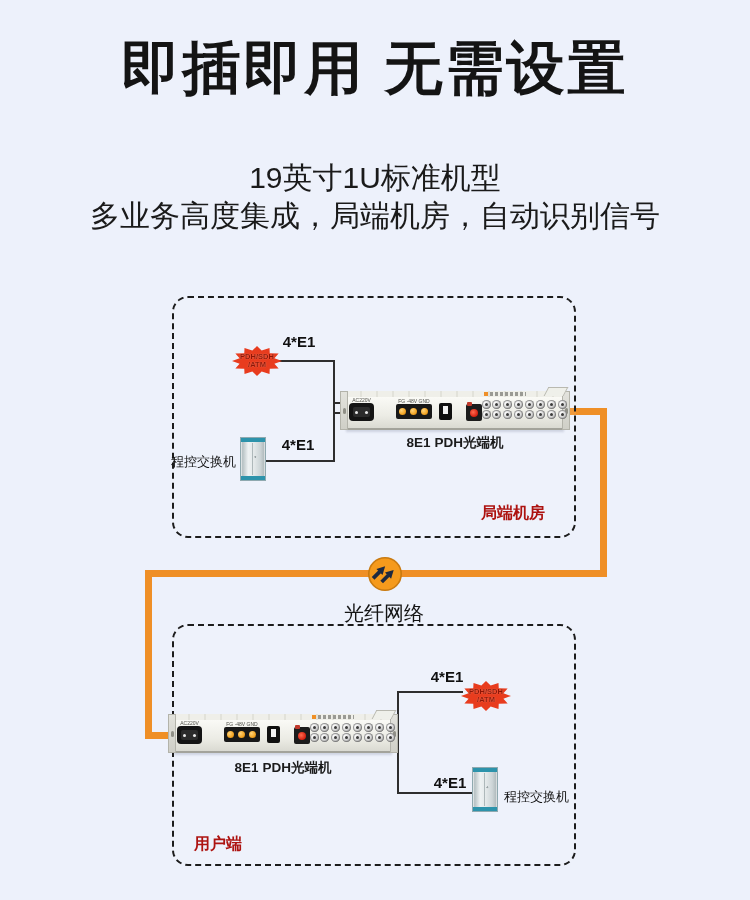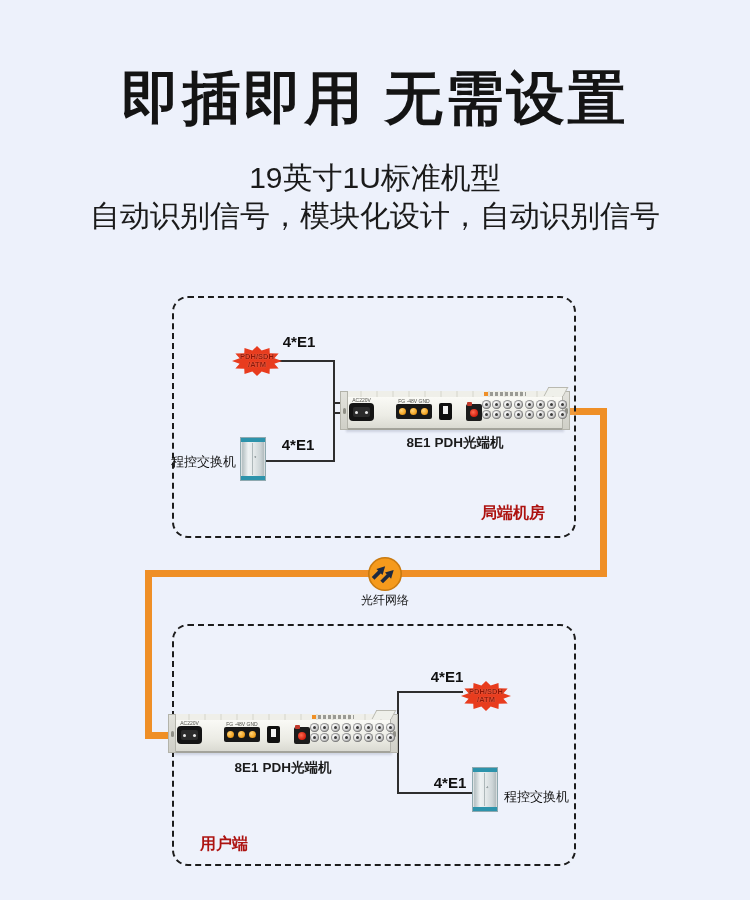--- a/index.html
+++ b/index.html
@@ -6,21 +6,21 @@
   body{
     width:750px;height:900px;position:relative;overflow:hidden;
     background:#edf1fb;
     font-family:"Liberation Sans","DejaVu Sans",sans-serif;
     color:#161616;
   }
   .abs{position:absolute;}
 
   
   .page-title{
-    top:60px;left:0;width:750px;text-align:center;
+    top:30px;left:0;width:750px;text-align:center;
     font-size:58px;font-weight:800;letter-spacing:3px;color:#141414;
   }
   .page-sub{left:0;width:750px;text-align:center;font-size:30px;color:#1a1a1a;}
   .sub1{top:158px;}
   .sub2{top:196px;}
 
   
   .zone-box{
     border:2px dashed #1c1c1c;border-radius:16px;background:rgba(255,255,255,0.10);
   }
@@ -93,28 +93,28 @@
   .dv-fc::after{content:"";position:absolute;left:4px;top:5px;width:8px;height:8px;border-radius:50%;
     background:radial-gradient(circle at 40% 40%,#ff6a4e,#d31f10 70%,#8c0e05);}
   .dv-fc::before{content:"";position:absolute;left:1px;top:-2px;width:5px;height:4px;background:#c0392b;border-radius:1px;}
   .bnc{position:absolute;width:9px;height:9px;border-radius:50%;
     background:radial-gradient(circle at 35% 35%,#ffffff,#d9d9d9 45%,#949494 78%,#6e6e6e);
     box-shadow:inset 0 0 0 1px rgba(90,90,90,.55);}
   .bnc::after{content:"";position:absolute;left:3px;top:3px;width:3px;height:3px;border-radius:50%;background:#3c3c3c;}
   .dv-devlabel{width:130px;text-align:center;font-size:13.5px;font-weight:600;color:#1b1b1b;white-space:nowrap;}
 
   
-  .fiber-label{width:82px;text-align:center;font-size:12px;color:#141414;}
+  .fiber-label{width:82px;text-align:left;font-size:20px;color:#141414;margin-top:8px;}
 </style>
 </head>
 <body>
 
 <div class="abs page-title">即插即用 无需设置</div>
 <div class="abs page-sub sub1">19英寸1U标准机型</div>
-<div class="abs page-sub sub2">自动识别信号，模块化设计，自动识别信号</div>
+<div class="abs page-sub sub2">多业务高度集成，局端机房，自动识别信号</div>
 
 <div class="abs oline" style="left:566px;top:408px;width:41px;height:7px;"></div>
 <div class="abs oline" style="left:600px;top:408px;width:7px;height:169px;"></div>
 <div class="abs oline" style="left:145px;top:570px;width:462px;height:7px;"></div>
 <div class="abs oline" style="left:145px;top:570px;width:7px;height:169px;"></div>
 <div class="abs oline" style="left:145px;top:732px;width:38px;height:7px;"></div>
 
 <div class="abs zone-box" style="left:172px;top:296px;width:400px;height:238px;"></div>
 <div class="abs zone-label" style="left:470px;top:503px;width:86px;text-align:center;">局端机房</div>
 
@@ -180,21 +180,21 @@
       <rect x="6.5" y="10.8" width="9.5" height="3.8"></rect>
       <polygon points="15.5,8.4 23.5,12.7 15.5,17"></polygon>
       <rect x="10" y="19.4" width="9.5" height="3.8"></rect>
       <polygon points="19,17 27,21.3 19,25.6"></polygon>
     </g>
   </svg>
 </div>
 <div class="abs fiber-label" style="left:344px;top:592px;">光纤网络</div>
 
 <div class="abs zone-box" style="left:172px;top:624px;width:400px;height:238px;"></div>
-<div class="abs zone-label" style="left:200px;top:834px;">用户端</div>
+<div class="abs zone-label" style="left:194px;top:834px;">用户端</div>
 
 <div class="abs kline" style="left:398px;top:691px;width:65px;height:2px;"></div>
 <div class="abs kline" style="left:397px;top:691px;width:2px;height:103px;"></div>
 <div class="abs kline" style="left:398px;top:792px;width:75px;height:2px;"></div>
 
 <div class="abs lbl-e1" style="left:417px;top:668px;">4*E1</div>
 <div class="abs lbl-e1" style="left:420px;top:774px;">4*E1</div>
 
 <div class="abs starburst" style="left:461px;top:681px;width:50px;height:30px;">
   <span>PDH/SDH</span>

